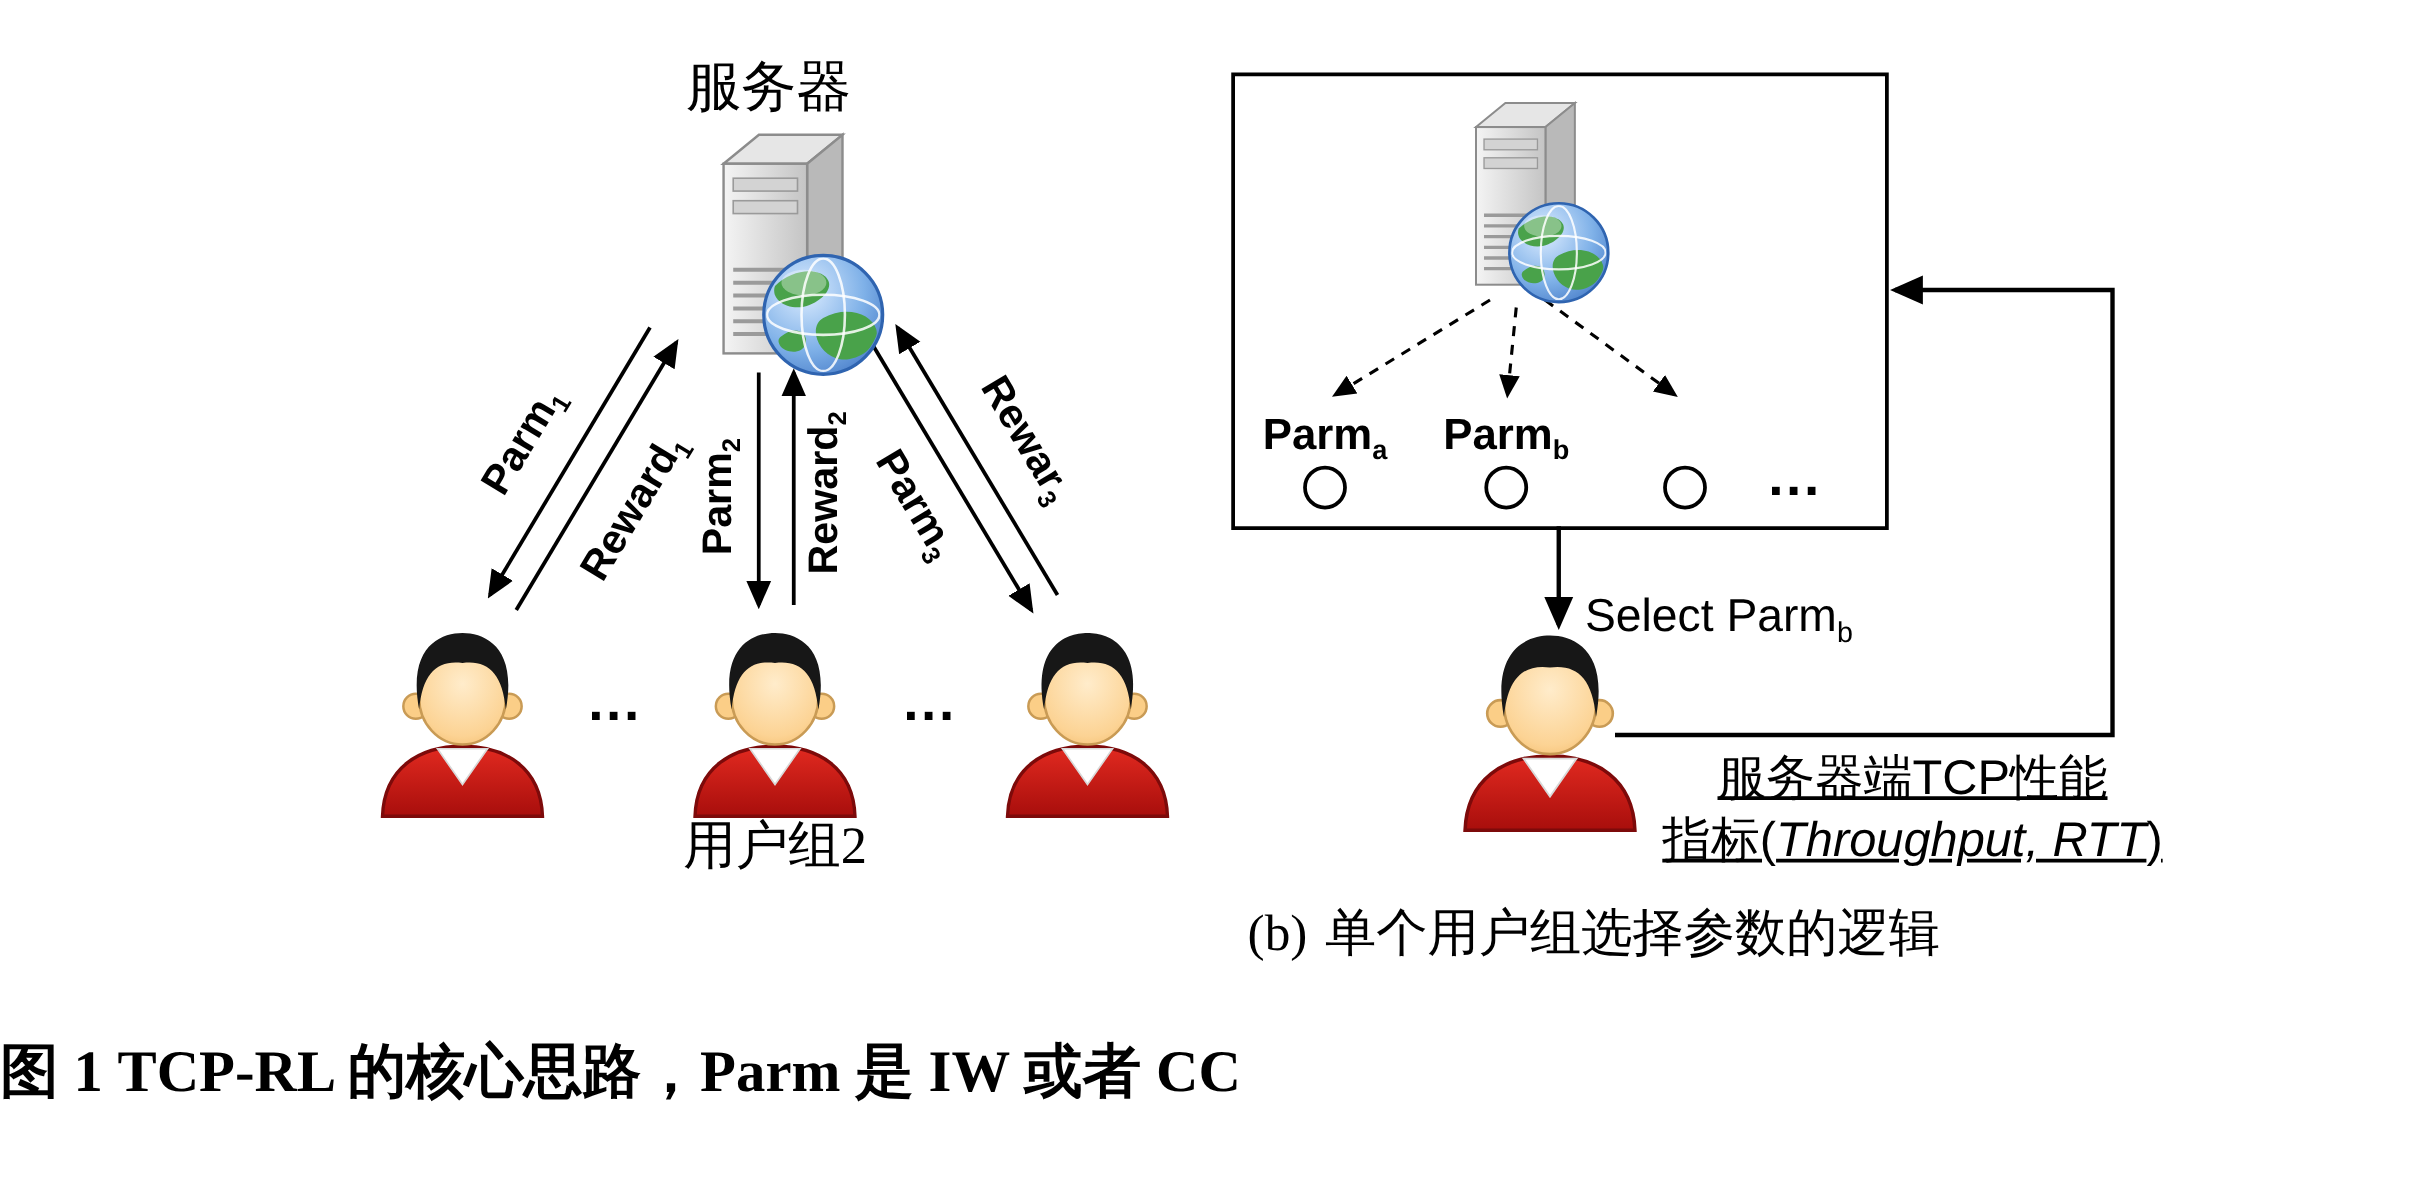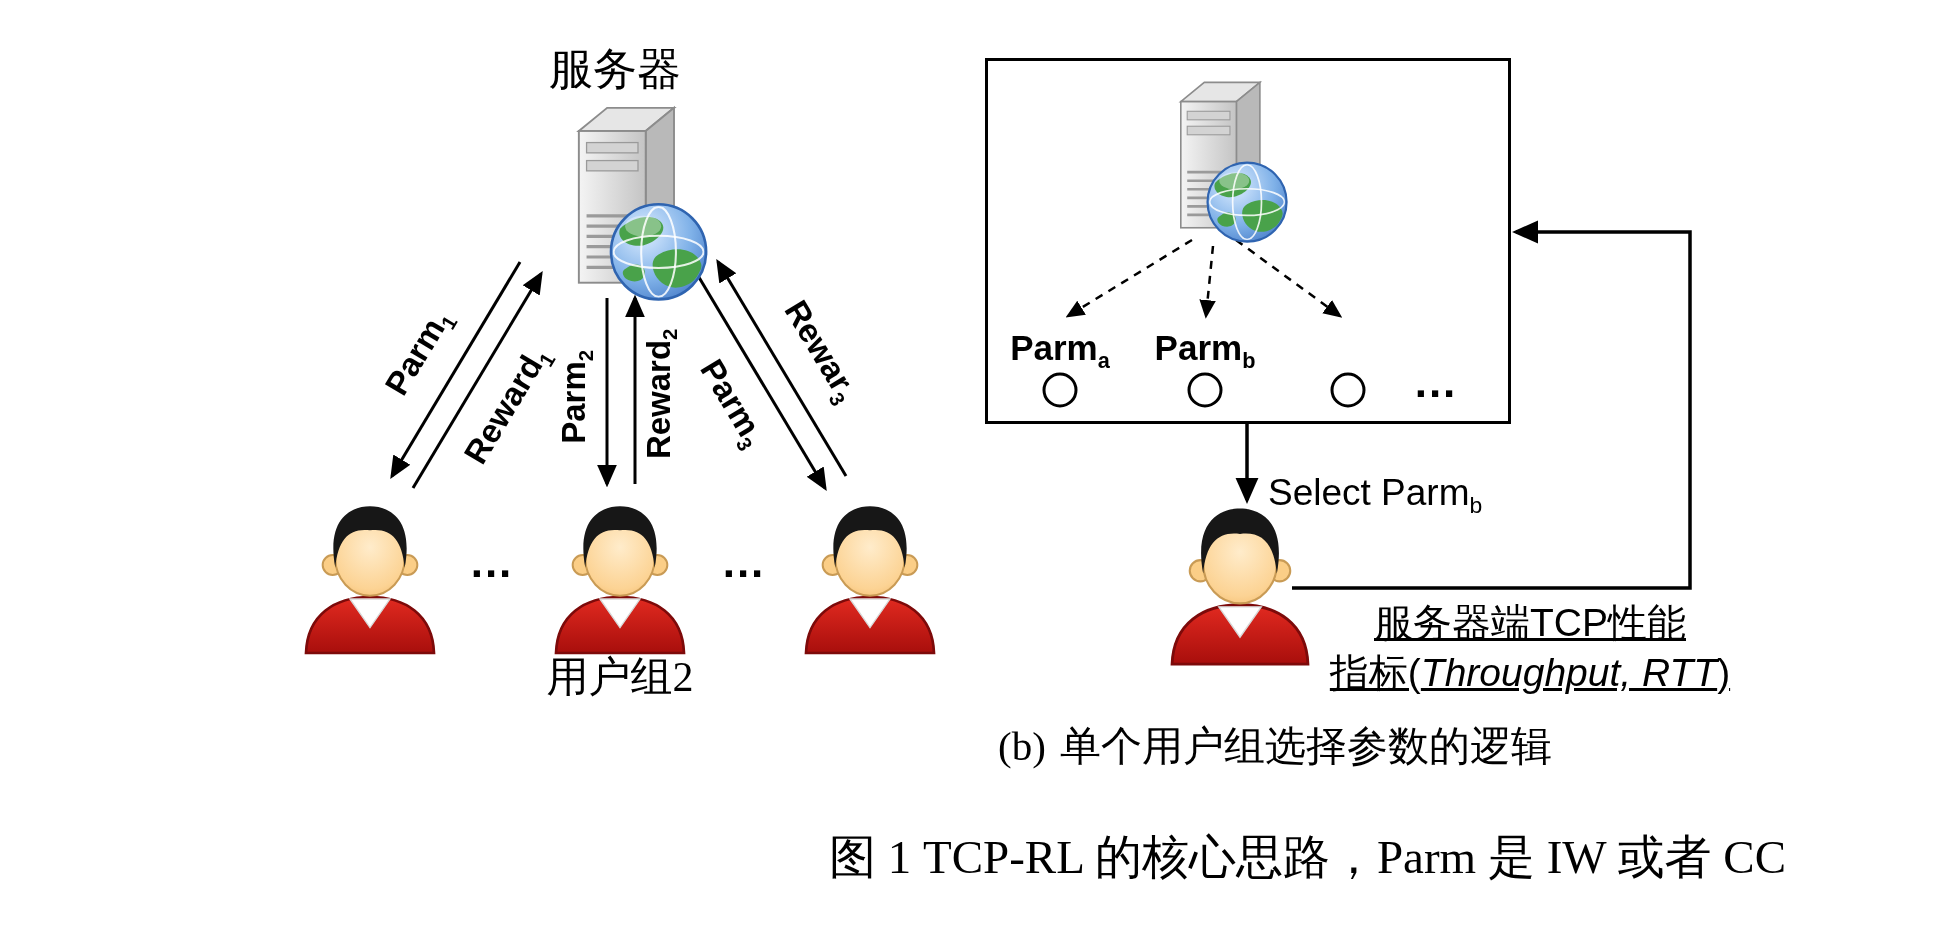--- a/index.html
+++ b/index.html
@@ -21,21 +21,21 @@
   }
   sub{font-size:0.62em;}
   .server-title{position:absolute;font-size:44px;line-height:48px;}
   .user-label{position:absolute;font-size:42px;line-height:46px;}
   .dots{position:absolute;font-weight:700;font-size:44px;line-height:44px;letter-spacing:2px;}
   .caption{position:absolute;font-size:41px;line-height:48px;}
   .cap-prefix-a{display:inline-block;margin-right:24px;}
   .cap-prefix-b{display:inline-block;margin-right:14px;}
   .select-label{position:absolute;font-size:37px;font-weight:400;line-height:42px;white-space:nowrap;}
   .feedback-text{position:absolute;font-size:39px;line-height:46px;text-align:center;white-space:nowrap;text-decoration:underline;}
-  .fig-title{position:absolute;left:0;width:100%;text-align:right;font-size:47px;font-weight:400;}
+  .fig-title{position:absolute;left:0;width:100%;text-align:left;font-size:47px;font-weight:700;}
   .panel-box{position:absolute;border:3.5px solid #000;background:transparent;}
   .overlay{position:absolute;left:0;top:0;z-index:1;pointer-events:none;}
   .icon{z-index:2;}
   .txt{z-index:3;}
 </style>
 </head>
 <body>
 
 <div class="canvas">
 

